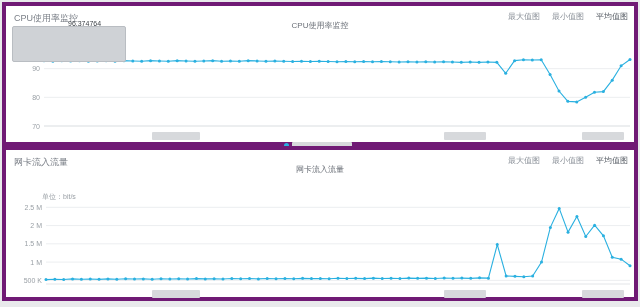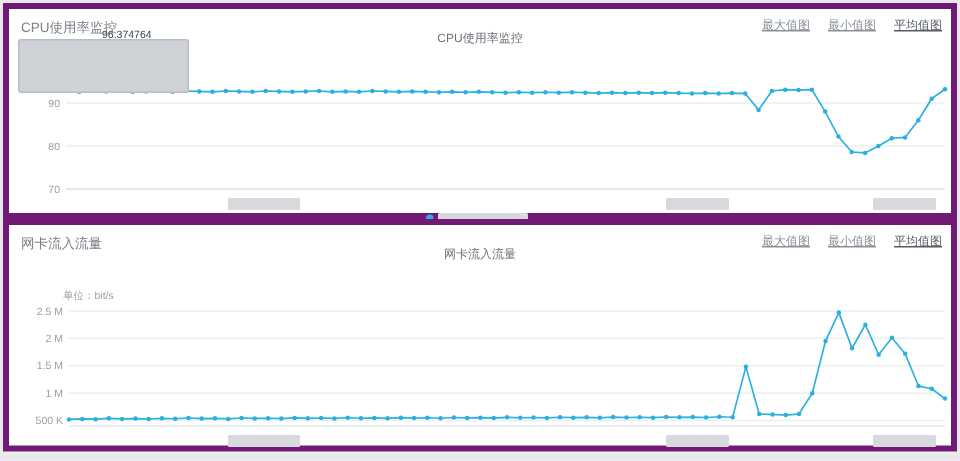--- a/index.html
+++ b/index.html
@@ -3,21 +3,21 @@
 <meta charset="utf-8">
 <style>
   html,body{margin:0;padding:0;background:#e9eaec;}
   body{width:640px;height:307px;overflow:hidden;font-family:"Liberation Sans",sans-serif;}
   .panel{background:#ffffff;border:4px solid #701a75;box-sizing:border-box;position:relative;}
   #panel1{position:absolute;left:2px;top:2px;width:636px;height:144px;}
   #panel2{position:absolute;left:2px;top:146px;width:636px;height:155px;}
   .panel-title{position:absolute;left:8px;top:6px;font-size:9px;color:#7a7f87;}
   .chart-title{position:absolute;left:0;right:0;top:14px;text-align:center;font-size:8px;color:#6b7078;}
   .btns{position:absolute;right:6px;top:5px;display:flex;gap:12px;}
-  .btn{font-size:8px;color:#8a9098;cursor:pointer;white-space:nowrap;text-decoration:underline;}
+  .btn{font-size:8px;color:#8a9098;cursor:pointer;white-space:nowrap;}
   .btn.active{color:#555b63;}
   .plot{position:absolute;left:0;top:0;width:100%;height:100%;}
   .unit{position:absolute;font-size:7px;color:#9aa0a6;}
   .blur{position:absolute;background:#d7d9dc;border-radius:1px;}
   .tip{position:absolute;left:6px;top:20px;width:112px;height:34px;background:#cfd2d6;border:1px solid #b9bdc2;border-radius:2px;}
   .tip-val{position:absolute;left:62px;top:14px;font-size:7px;color:#3a3f45;}
   .legend{position:absolute;font-size:7px;color:#9aa0a6;display:flex;align-items:center;gap:3px;}
   .legend-dot{width:5px;height:5px;background:#2ab0e0;border-radius:50%;display:inline-block;}
   .legend-bar{width:60px;height:6px;background:#d7d9dc;display:inline-block;border-radius:1px;}
   svg{display:block;}

